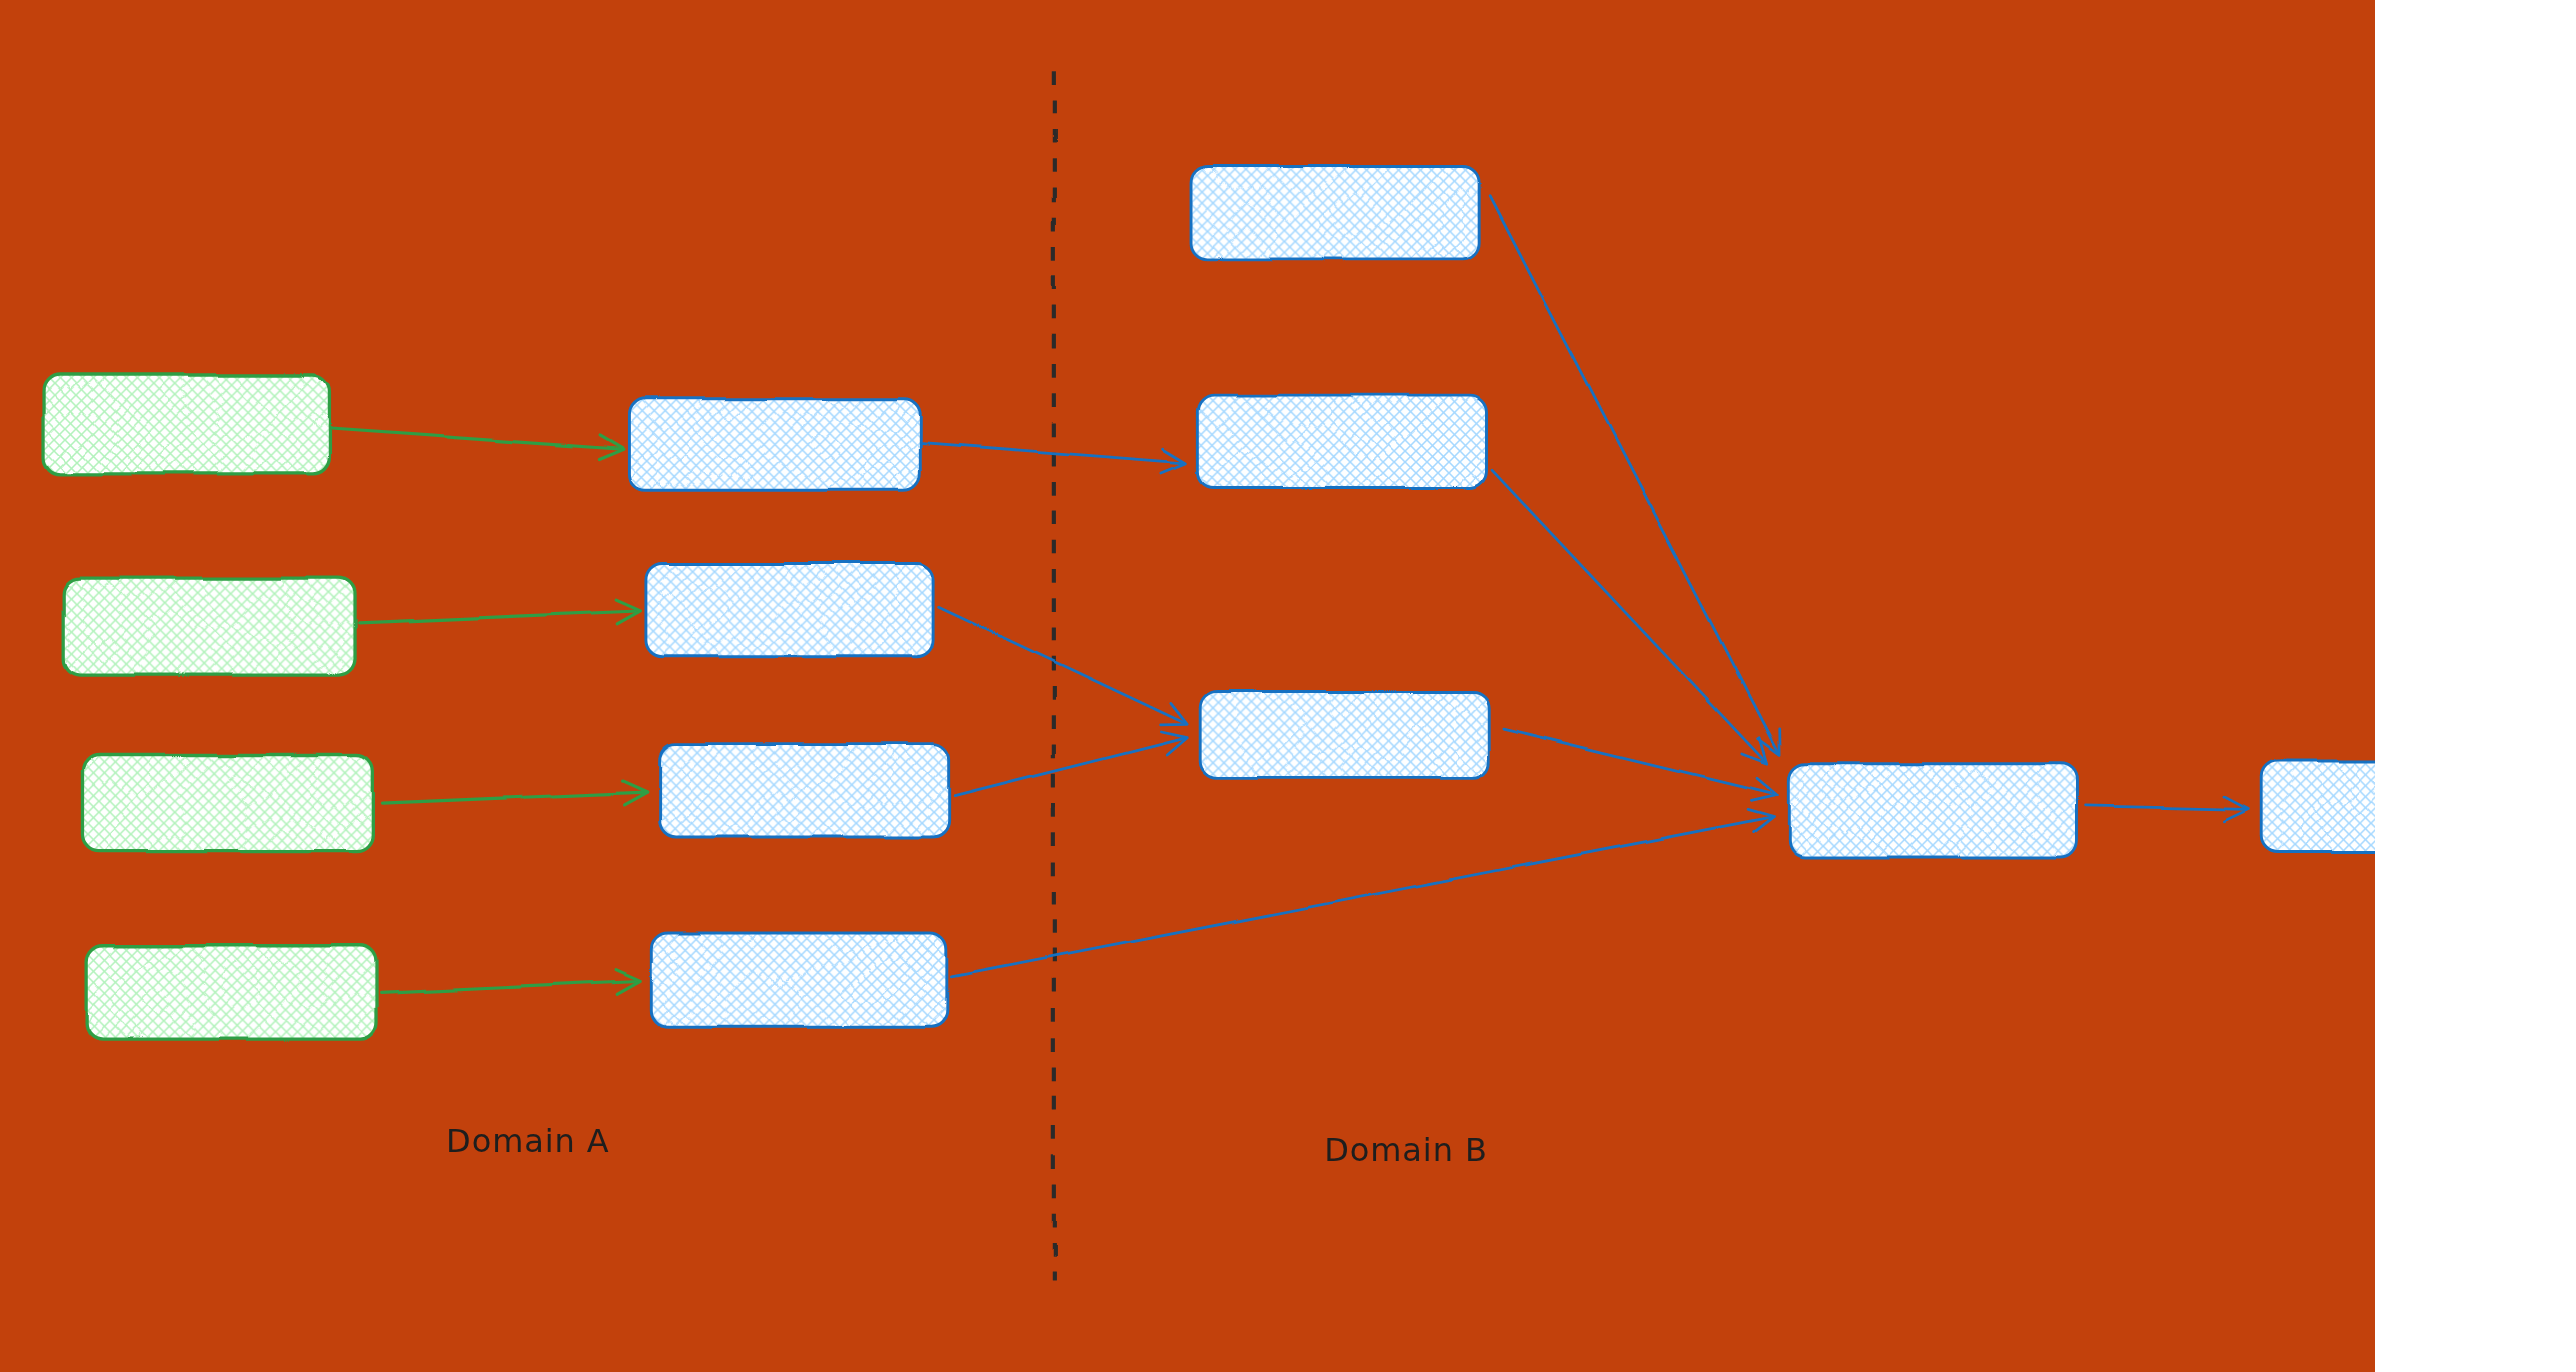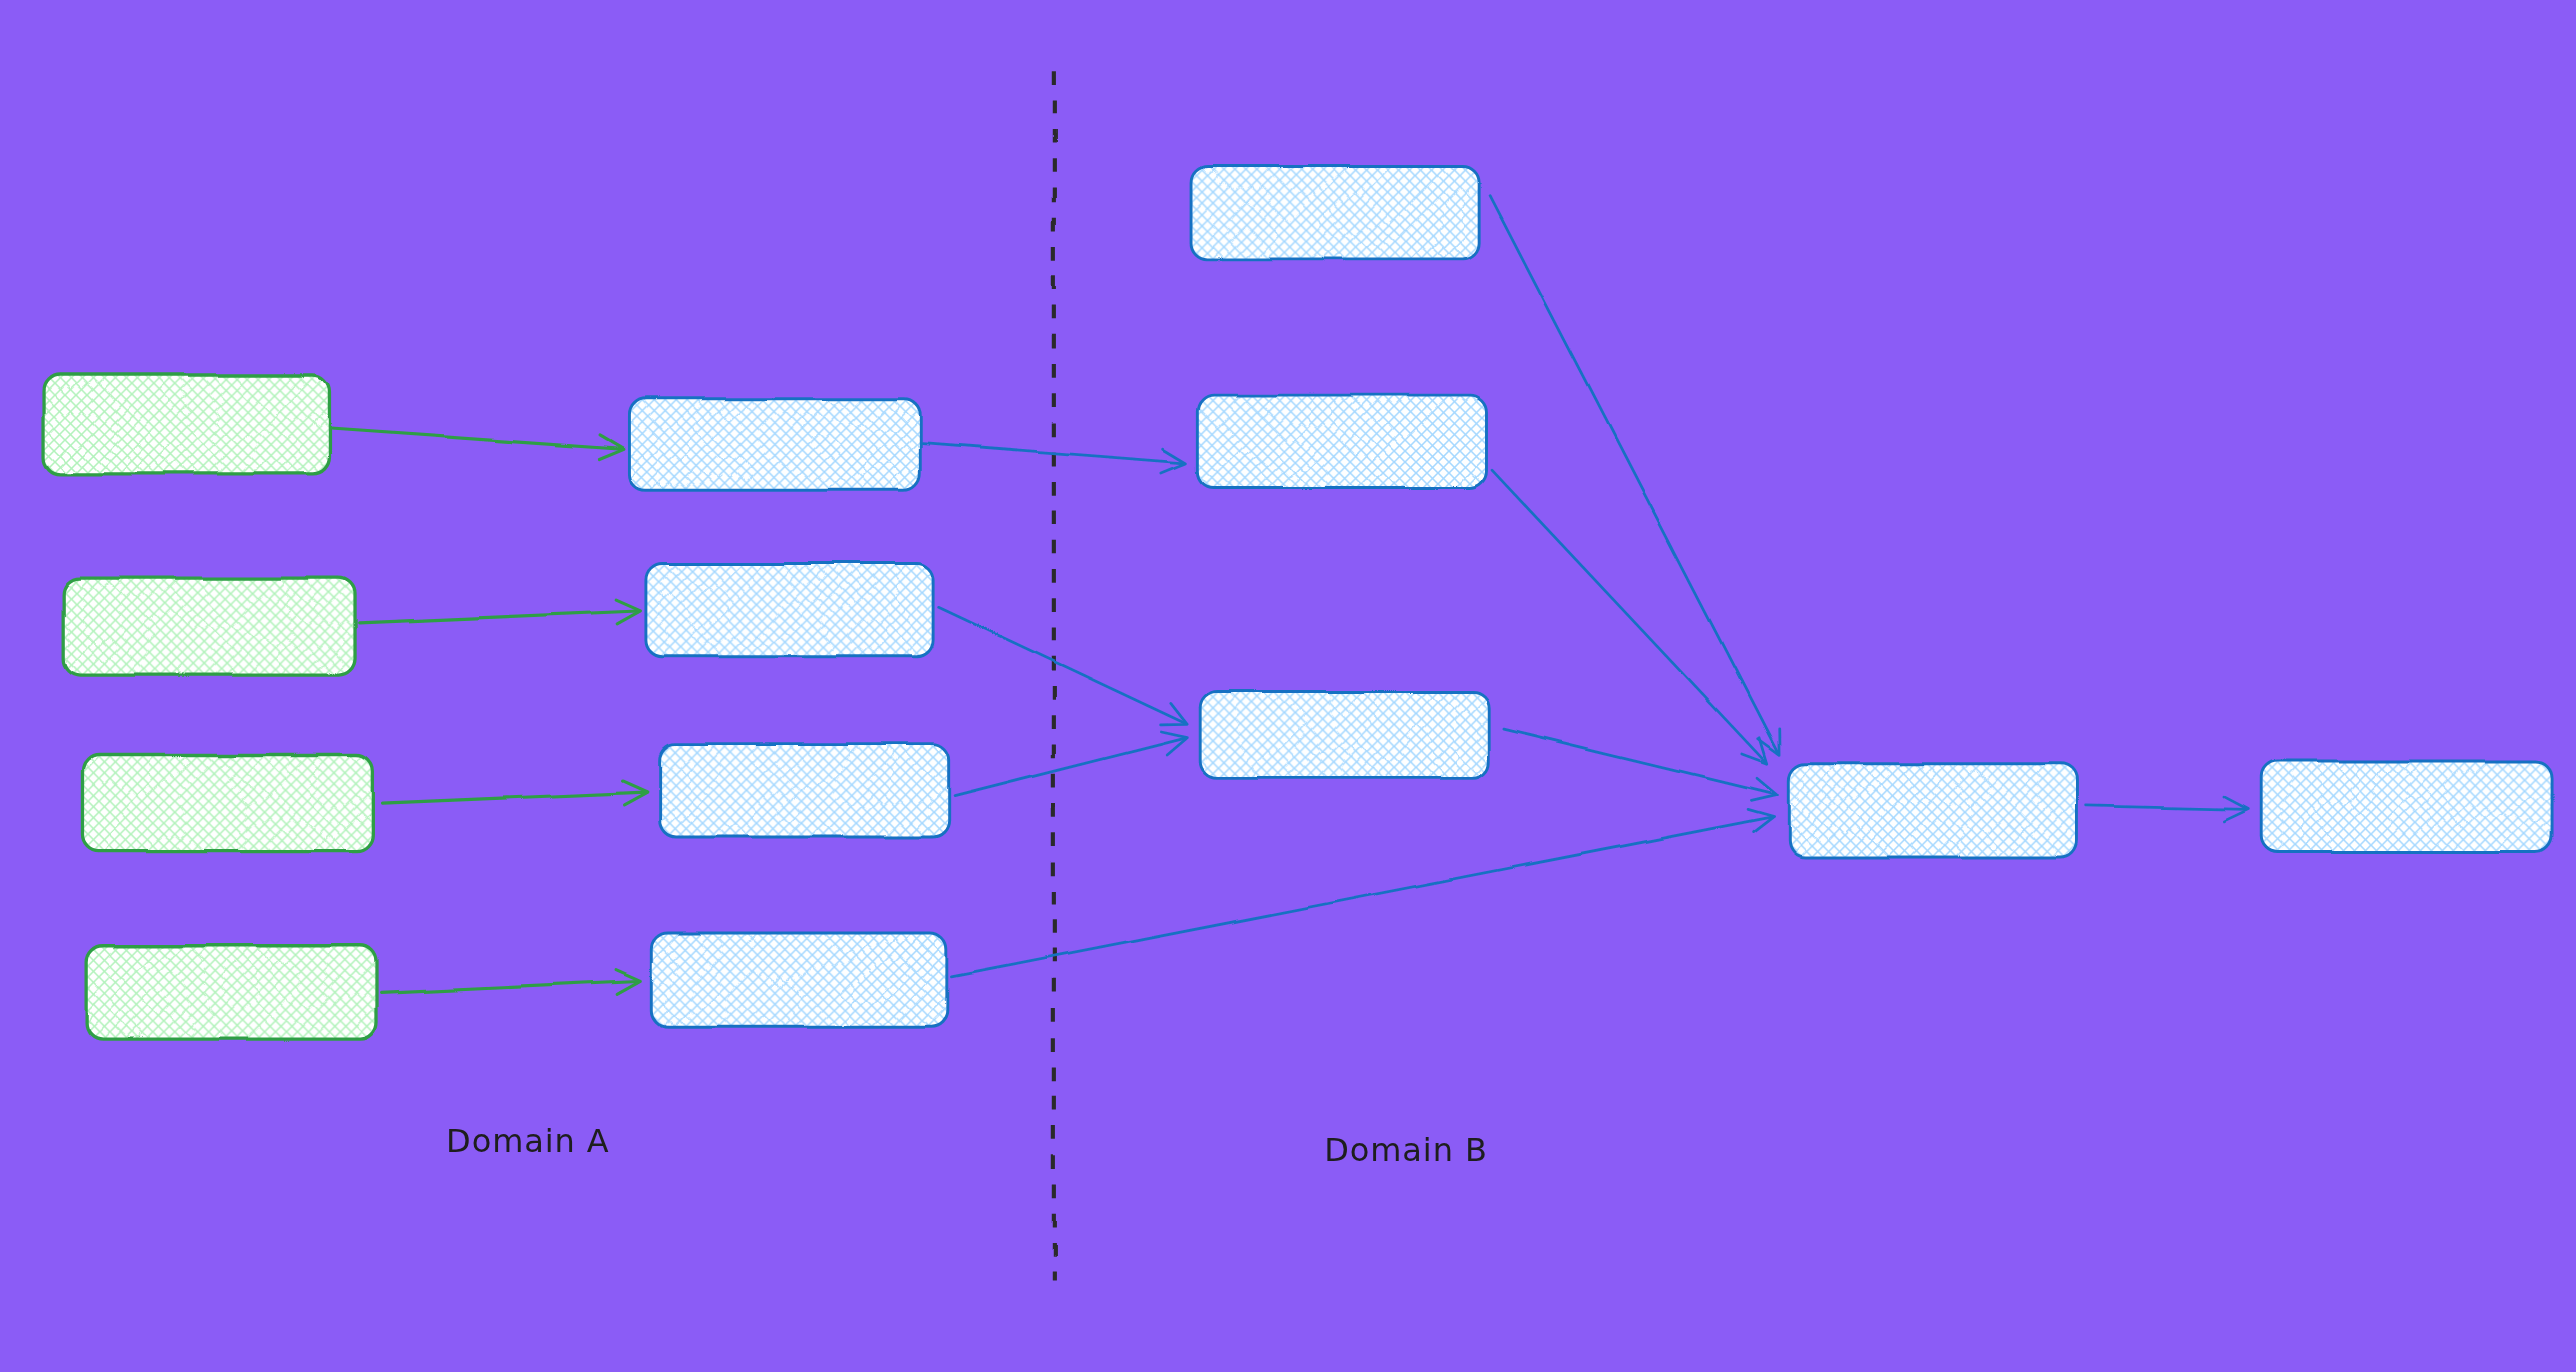--- a/index.html
+++ b/index.html
@@ -1,19 +1,19 @@
 <!DOCTYPE html>
 <html style="--green-stroke: #2f9e44; --green-fill: #b2f2bb; --blue-stroke: #1971c2; --blue-fill: #a5d8ff; --divider: #2b2b2b; --label-text: #1e1e1e;font-size:14.6px"><head>
 <meta charset="utf-8">
 <style>
   html,body{margin:0;padding:0;background:#ffffff;}
   .stage{
     position:relative;
-    width:2576px;height:1372px;
-    background:#8b5cf6;
+    width:2375px;height:1372px;
+    background:#c2410c;
     overflow:hidden;
     font-family:"DejaVu Sans", sans-serif;
   }
   svg.canvas{position:absolute;left:0;top:0;}
   .node{stroke-linejoin:round;}
   .node.green{stroke:var(--green-stroke,#2f9e44);fill:url(#hatch-green);stroke-width:3.6;}
   .node.blue{stroke:var(--blue-stroke,#1971c2);fill:url(#hatch-blue);stroke-width:3.2;}
   .edge{fill:none;stroke-linecap:round;}
   .edge.green{stroke:var(--green-stroke,#2f9e44);stroke-width:3.4;}
   .edge.blue{stroke:var(--blue-stroke,#1971c2);stroke-width:3;}

